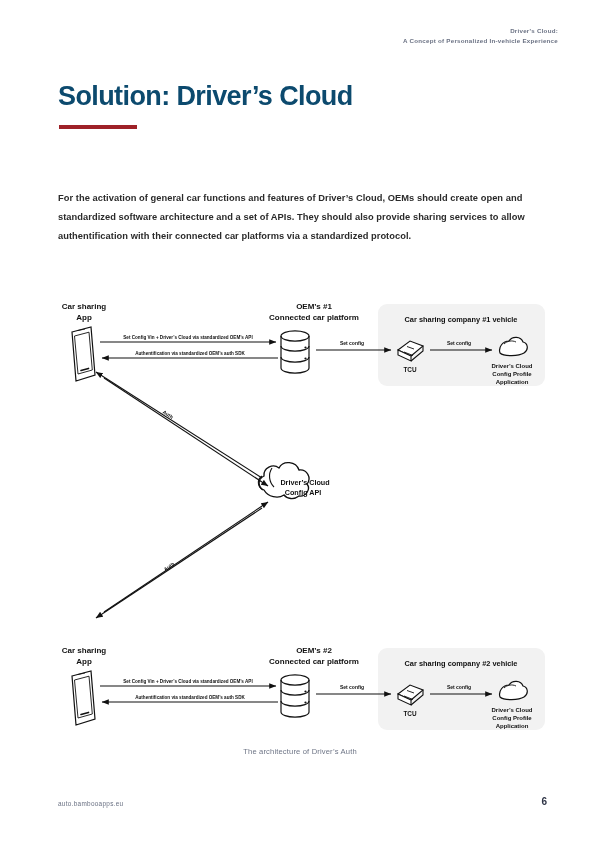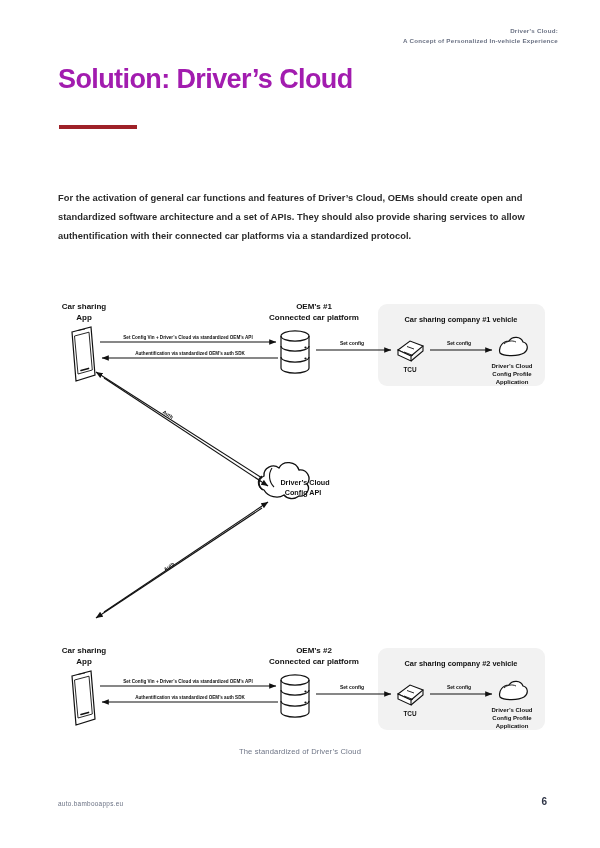--- a/index.html
+++ b/index.html
@@ -26,25 +26,25 @@
     line-height: 1.55;
     letter-spacing: 0.25px;
     color: #6a7183;
     font-weight: 700;
   }
 
   
   .title {
     position: absolute;
     left: 58px;
-    top: 64px;
+    top: 81px;
     font-size: 27px;
     font-weight: 800;
     letter-spacing: -0.6px;
-    color: #a21caf;
+    color: #0c4a6e;
     white-space: nowrap;
     text-align: center;
   }
   .title-rule {
     position: absolute;
     left: 59px;
     top: 125px;
     width: 78px;
     height: 4px;
     background: #9e2128;
@@ -260,16 +260,16 @@
       <path d="M500,73 c-2,-6 3,-12 9,-12 c3,-5 12,-5 14,1 c5,1 6,8 1,11 c-5,3 -20,4 -24,0 Z"></path>
       <path d="M504,64 c3,-3 8,-4 12,-2" fill="none" stroke-width="0.9"></path>
     </g>
     <text x="512" y="88" text-anchor="middle" font-family="Liberation Sans, sans-serif" font-size="6" font-weight="700" fill="#111111">Driver’s Cloud</text>
     <text x="512" y="96" text-anchor="middle" font-family="Liberation Sans, sans-serif" font-size="6" font-weight="700" fill="#111111">Config Profile</text>
     <text x="512" y="104" text-anchor="middle" font-family="Liberation Sans, sans-serif" font-size="6" font-weight="700" fill="#111111">Application</text>
   </g>
 </svg>
 </div>
 
-<div class="caption">The standardized of Driver’s Cloud</div>
+<div class="caption">The architecture of Driver’s Auth</div>
 
 <div class="footer-url">auto.bambooapps.eu</div>
 <div class="footer-page">6</div>
 
 </body></html>

